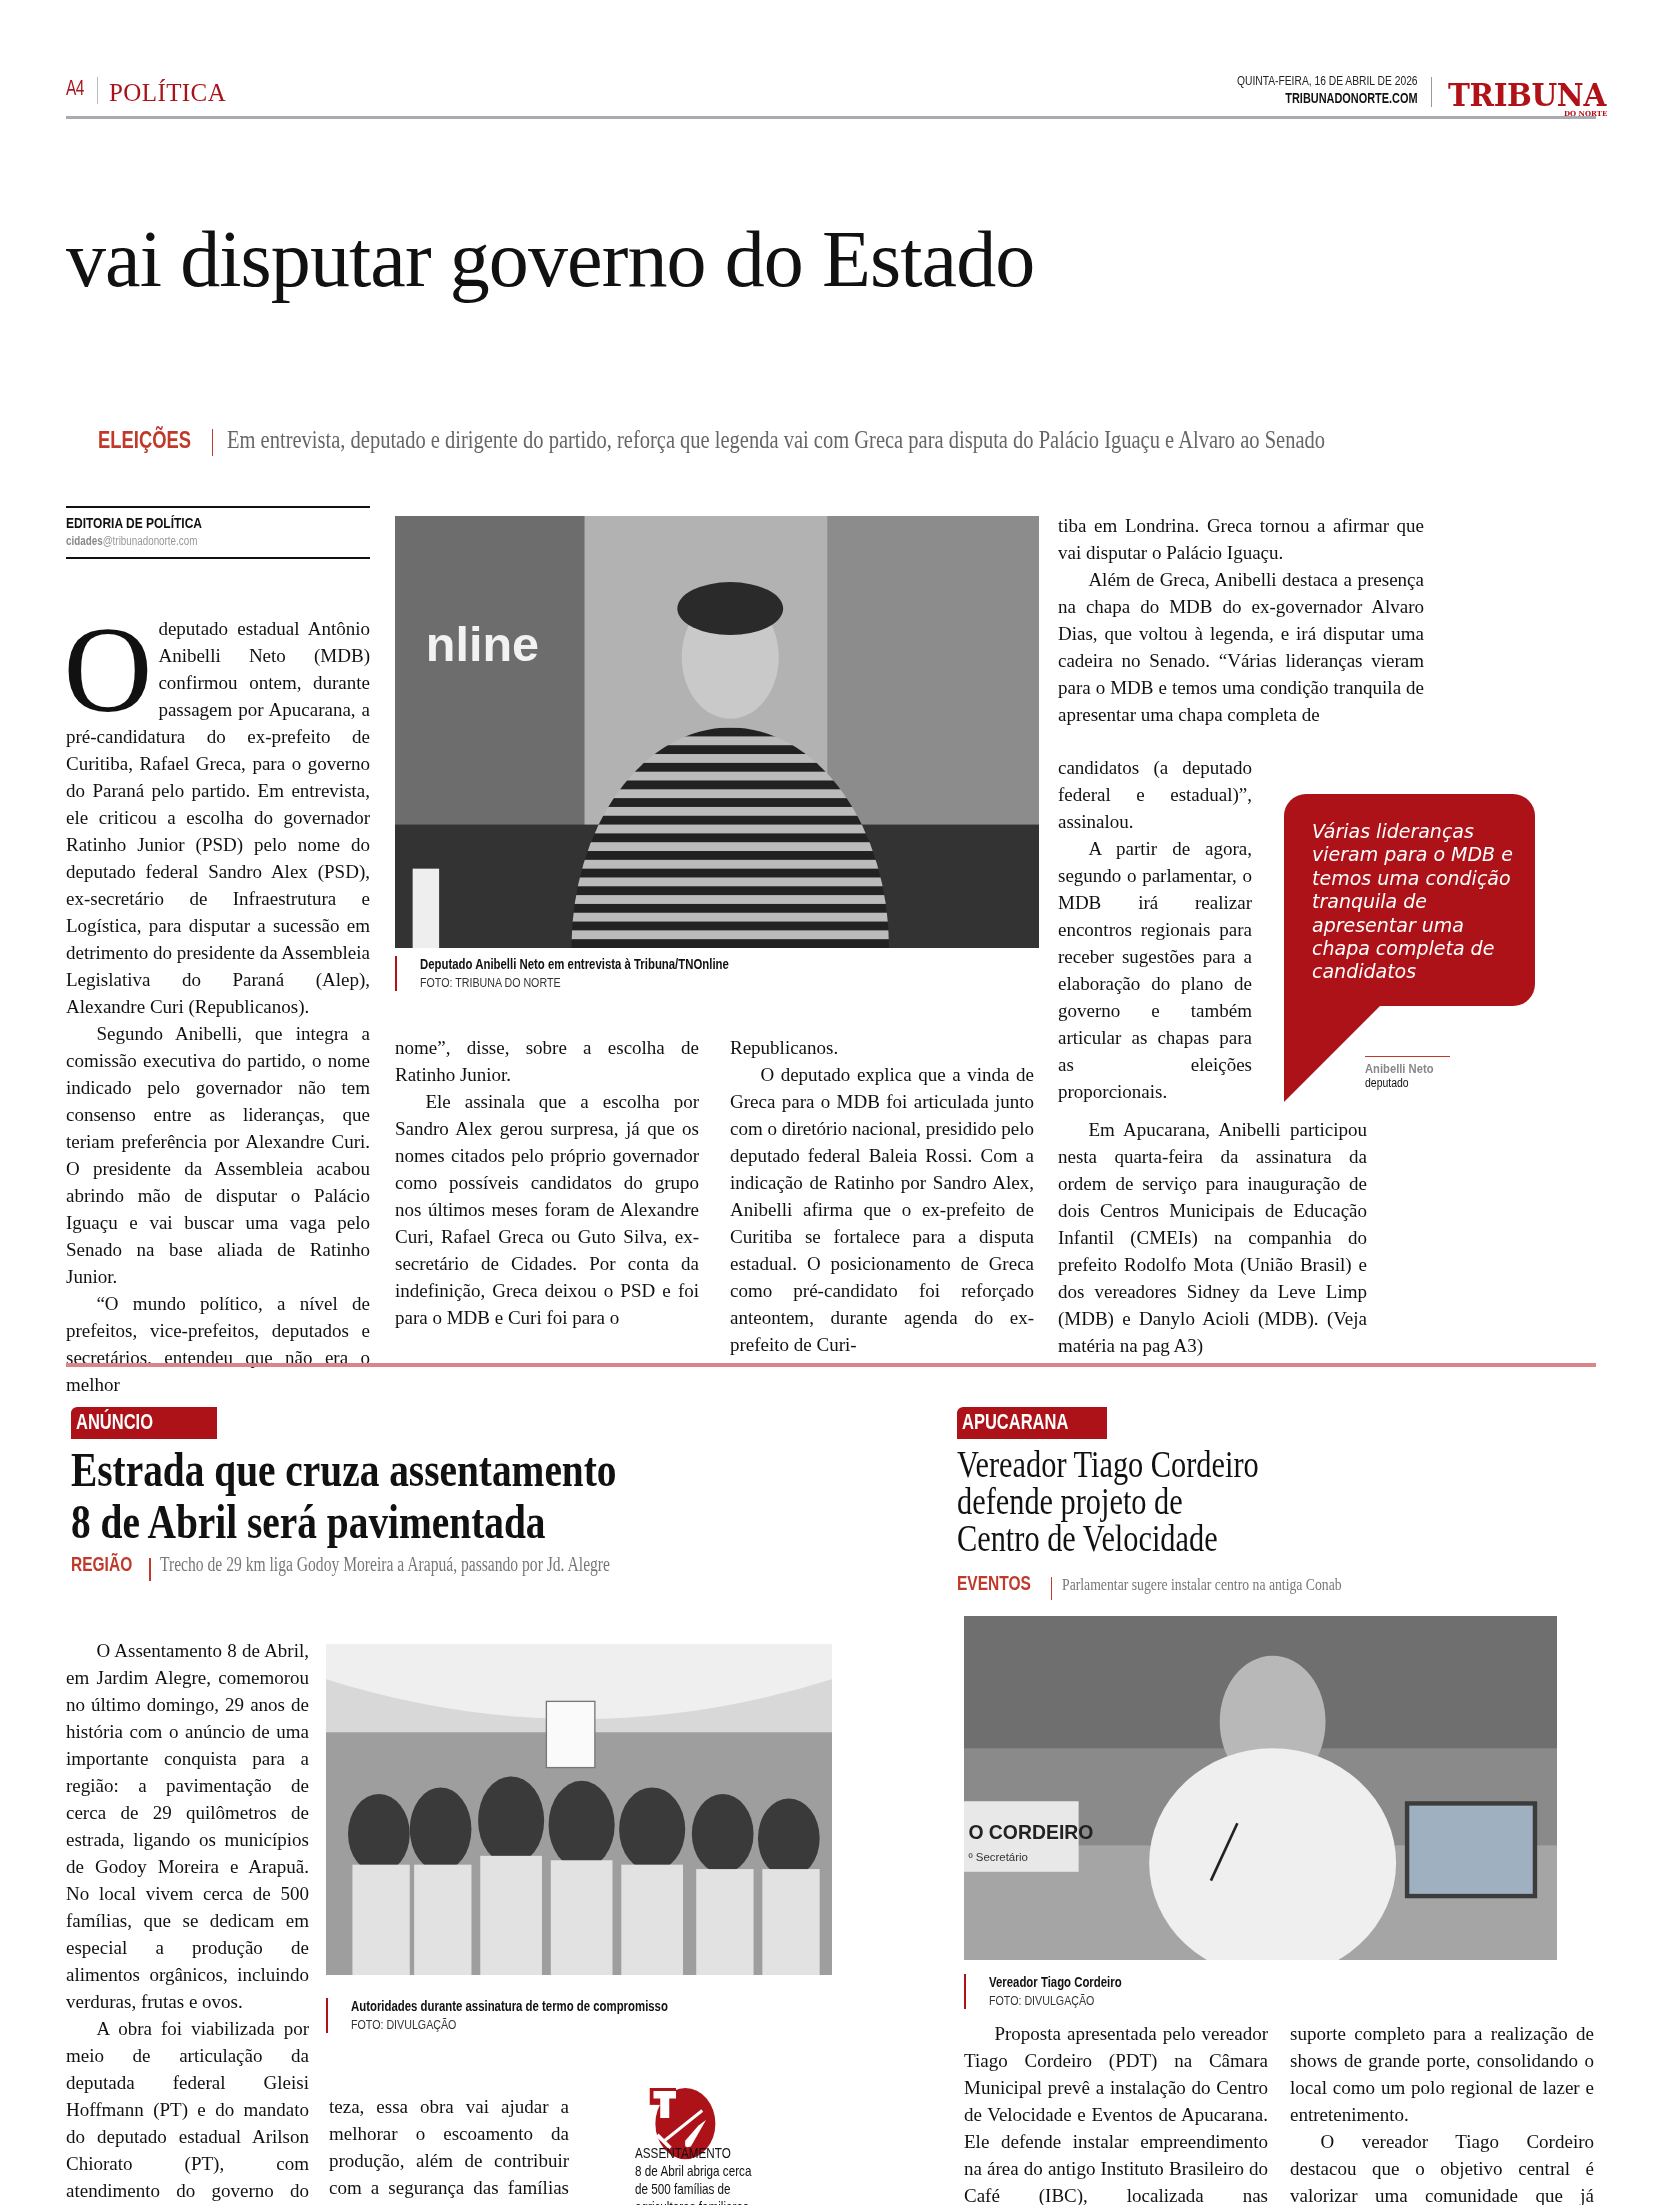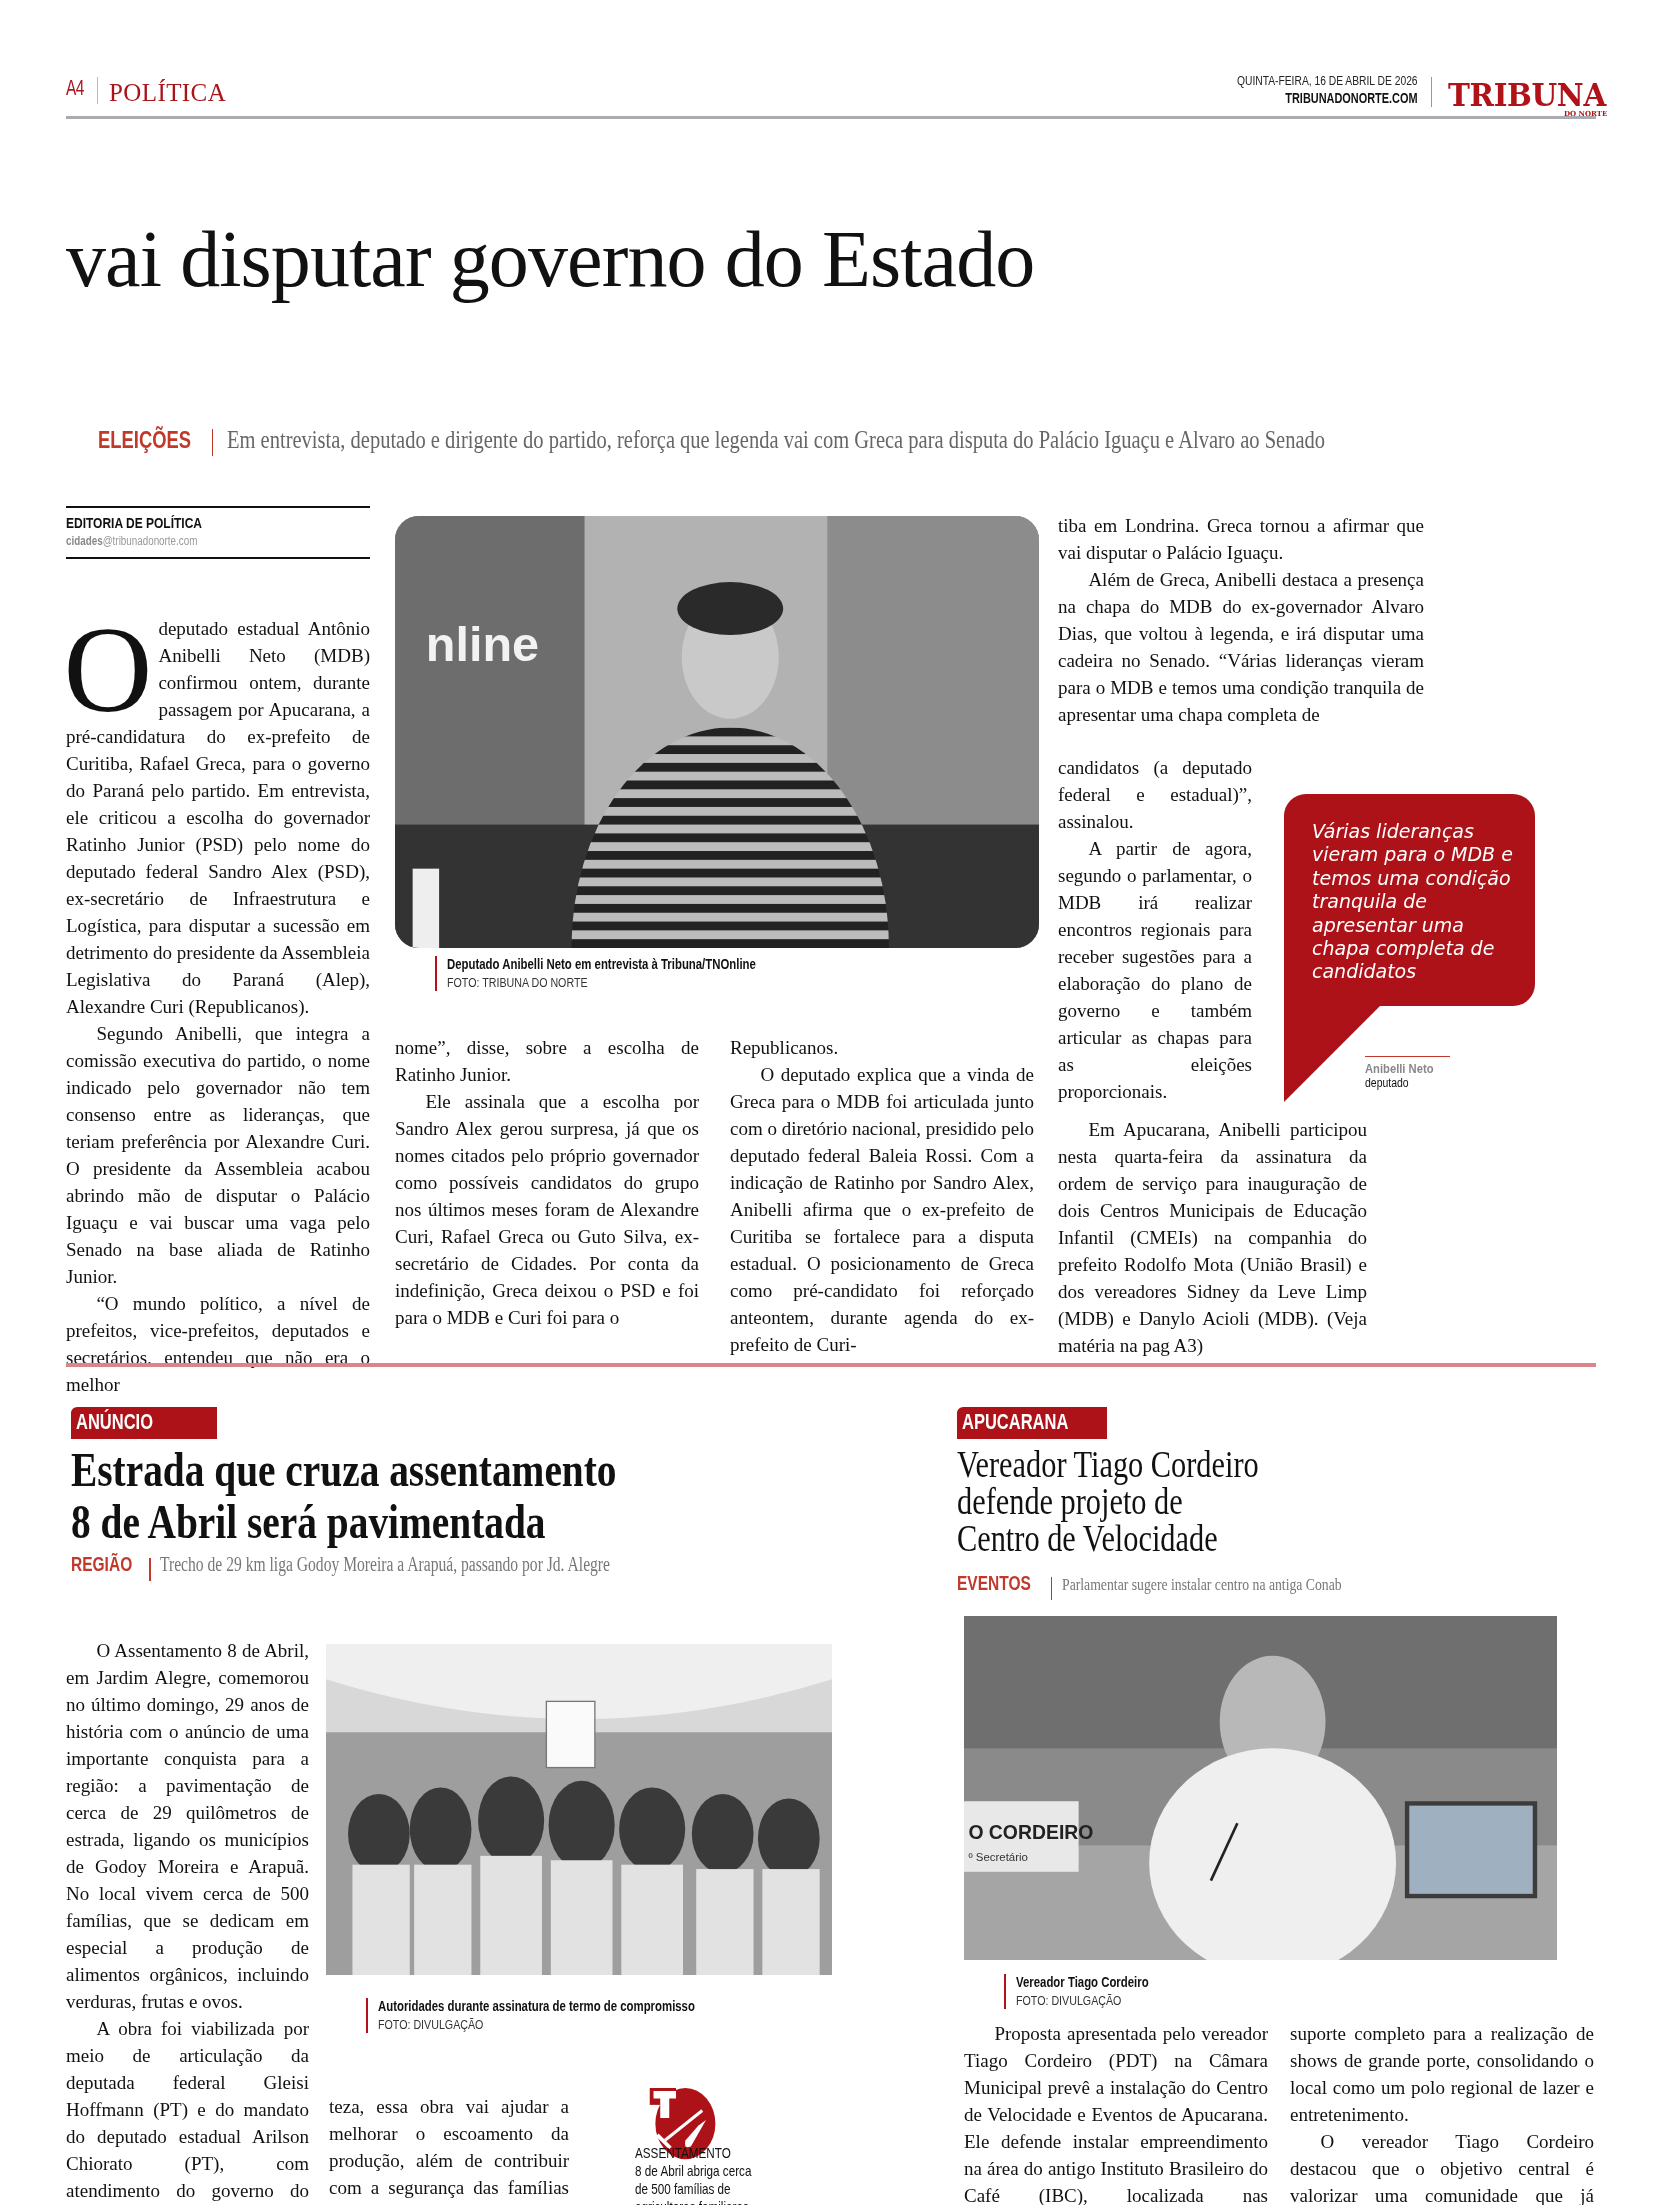--- a/index.html
+++ b/index.html
@@ -35,21 +35,21 @@
   
   .col { font-family: "Liberation Serif", serif; font-size: 19px; line-height: 27px; color: #111; text-align: justify; hyphens: manual; }
   .col p { text-indent: 1.6em; margin: 0; }
   .col p.noind { text-indent: 0; }
   .dropcap { float: left; font-size: 123px; line-height: 101px; margin: 4.4px 6.2px 0 -2.6px; font-family: "Liberation Serif", serif; }
 
   
   .photo { background: #555; overflow: hidden; }
   .photo svg { display: block; width: 100%; height: 100%; }
 
-  .caption { font-family: "Liberation Sans", sans-serif; border-left: 2.6px solid #b01218; padding-left: 10px; margin-left: 40px; }
+  .caption { font-family: "Liberation Sans", sans-serif; border-left: 2.6px solid #b01218; padding-left: 23px; }
   .caption .cap-text { font-weight: bold; font-size: 14.6px; color: #111; transform: scaleX(0.78); transform-origin: left; white-space: nowrap; display: block; line-height: 17.6px; }
   .caption .cap-credit { font-size: 13.7px; color: #333; transform: scaleX(0.78); transform-origin: left; white-space: nowrap; display: block; line-height: 17px; }
 
   
   .pullquote { left: 1284px; top: 794px; width: 251px; height: 212px; background: #ad1218; border-radius: 22px 22px 22px 0; }
   .pq-tail { left: 1284px; top: 1001px; width: 0; height: 0; border-top: 101px solid #ad1218; border-right: 101px solid transparent; }
   .pq-text { left: 1312px; top: 820px; width: 207px; font-family: "DejaVu Sans", sans-serif; font-style: italic; color: #fff; font-size: 19px; line-height: 23.4px; }
   .pq-rule { left: 1365px; top: 1056px; width: 85px; height: 1.3px; background: #c0392b; }
   .pq-name { left: 1365px; top: 1061px; font-family: "Liberation Sans", sans-serif; font-weight: bold; font-size: 13.2px; color: #888; transform: scaleX(0.85); transform-origin: left; white-space: nowrap; }
   .pq-role { left: 1365px; top: 1076px; font-family: "Liberation Sans", sans-serif; font-size: 12.3px; color: #111; transform: scaleX(0.85); transform-origin: left; white-space: nowrap; }
@@ -102,21 +102,21 @@
 <div class="abs byemail"><b>cidades</b><span>@tribunadonorte.com</span></div>
 <div class="abs by-rule2"></div>
 
 <div class="abs col" style="left:66px; top:615px; width:304px;">
   <span class="dropcap">O</span>
   <p class="noind">deputado estadual Antônio Anibelli Neto (MDB) confirmou ontem, durante passagem por Apucarana, a pré-candidatura do ex-prefeito de Curitiba, Rafael Greca, para o governo do Paraná pelo partido. Em entrevista, ele criticou a escolha do governador Ratinho Junior (PSD) pelo nome do deputado federal Sandro Alex (PSD), ex-secretário de Infraestrutura e Logística, para disputar a sucessão em detrimento do presidente da Assembleia Legislativa do Paraná (Alep), Alexandre Curi (Republicanos).</p>
   <p>Segundo Anibelli, que integra a comissão executiva do partido, o nome indicado pelo governador não tem consenso entre as lideranças, que teriam preferência por Alexandre Curi. O presidente da Assembleia acabou abrindo mão de disputar o Palácio Iguaçu e vai buscar uma vaga pelo Senado na base aliada de Ratinho Junior.</p>
   <p>“O mundo político, a nível de prefeitos, vice-prefeitos, deputados e secretários, entendeu que não era o melhor</p>
 </div>
 
-<div class="abs photo" style="left:395px; top:516px; width:644px; height:432px;border-radius:24px;">
+<div class="abs photo" style="left:395px; top:516px; width:644px; height:432px;">
   <svg viewBox="0 0 1460 980" preserveAspectRatio="none">
     <defs>
       <pattern id="stripes" width="40" height="40" patternUnits="userSpaceOnUse">
           <rect width="40" height="20" fill="#222"></rect>
           <rect y="20" width="40" height="20" fill="#bbb"></rect>
         </pattern>
     </defs>
     <rect width="1460" height="980" fill="#9a9a9a"></rect>
     <rect x="0" y="0" width="430" height="980" fill="#6d6d6d"></rect>
     <rect x="430" y="0" width="1030" height="980" fill="#b2b2b2"></rect>

